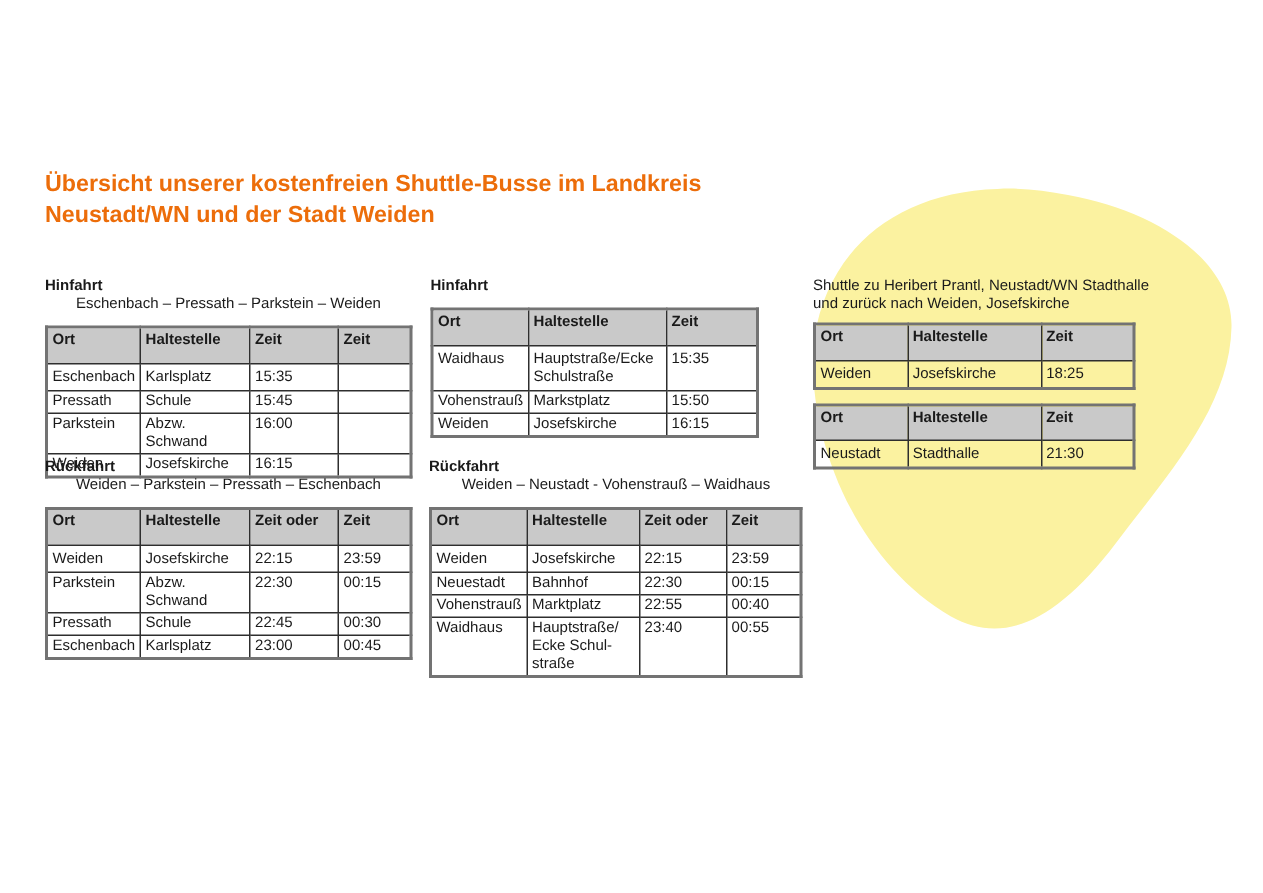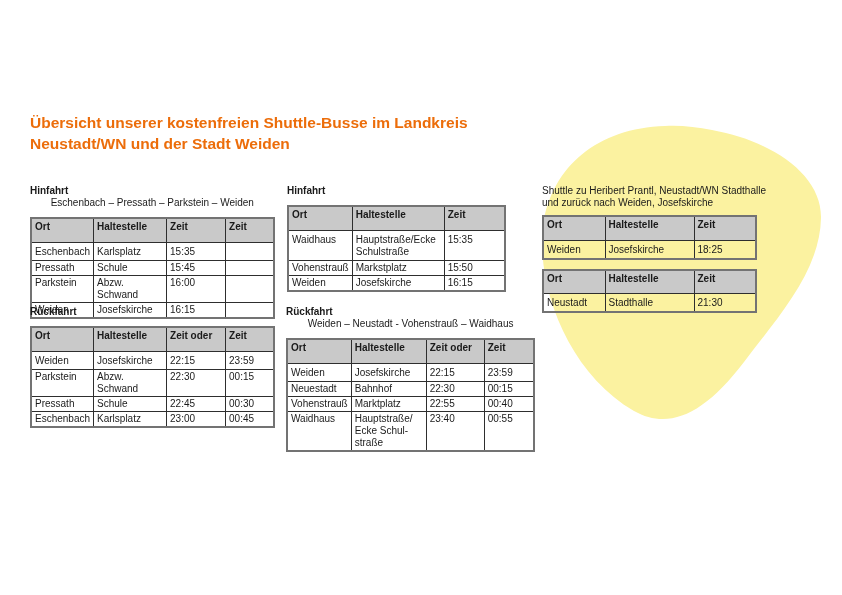--- a/index.html
+++ b/index.html
@@ -104,20 +104,21 @@
           <td>Josefskirche</td>
           <td>16:15</td>
           <td></td>
         </tr>
       </tbody>
     </table>
 </div>
 
 <div class="section" id="sec-left-rueck">
   <div class="sec-label">Rückfahrt</div>
+  <div class="sec-route">Weiden – Parkstein – Pressath – Eschenbach</div>
   <table class="timetable">
       <colgroup>
         <col style="width: 60px;">
         <col style="width: 73px;">
         <col style="width: 59px;">
         <col style="width: 48px;">
       </colgroup>
       <thead>
         <tr>
           <th>Ort</th>

